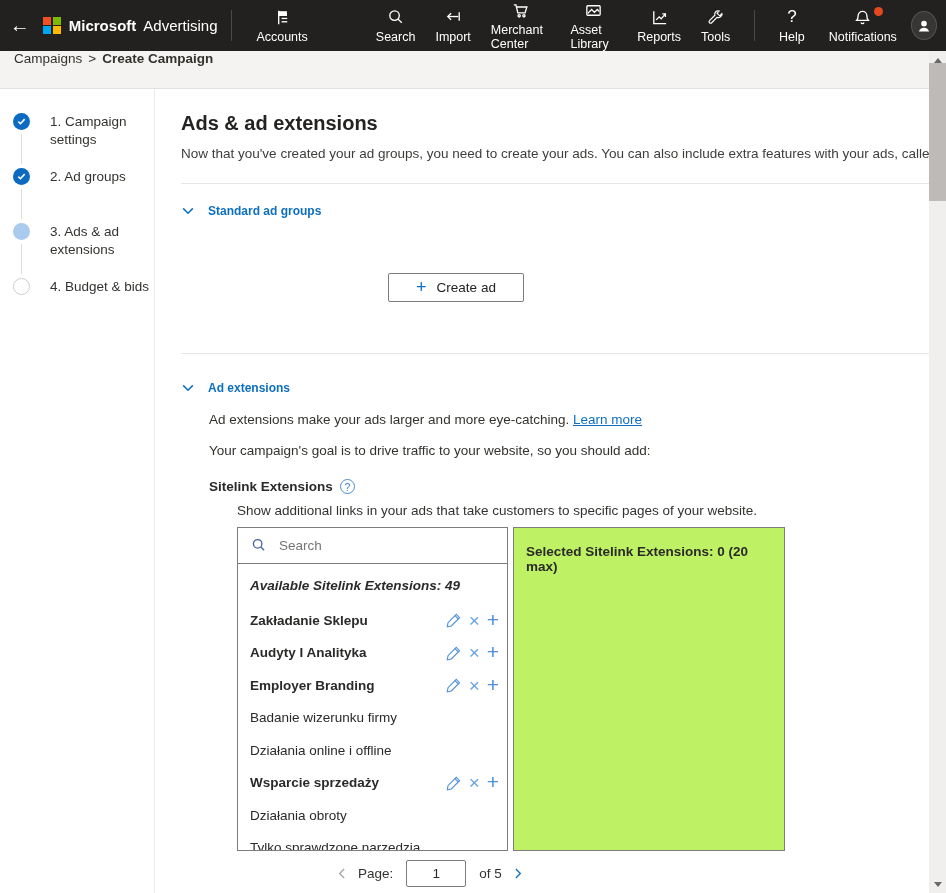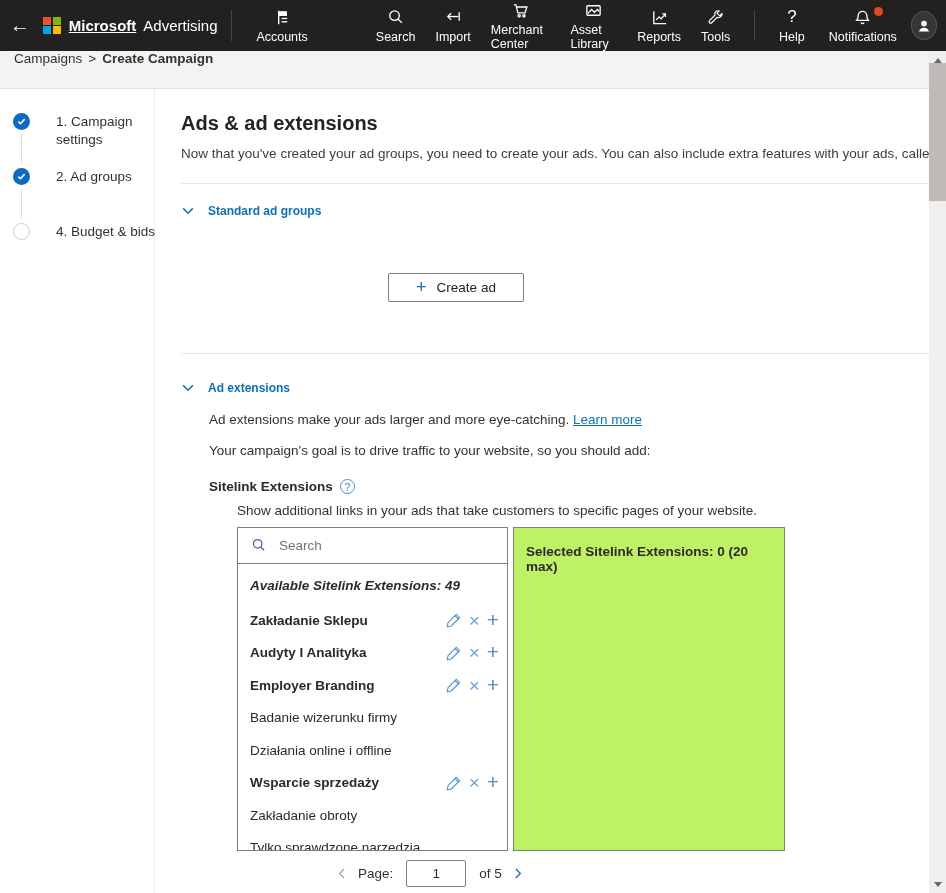--- a/index.html
+++ b/index.html
@@ -15,21 +15,21 @@
     position:absolute; left:0; top:0; width:946px; height:51px;
     background:#232120; display:flex; align-items:center; color:#fff;
   }
   .back-btn { width:44px; display:flex; justify-content:center; align-items:center; font-size:20px; cursor:pointer; }
   .brand { display:flex; align-items:center; gap:8px; margin-left:4px; }
   .ms-logo { display:grid; grid-template-columns:8px 8px; grid-template-rows:8px 8px; gap:1.5px; }
   .ms-logo span:nth-child(1){background:#f25022}
   .ms-logo span:nth-child(2){background:#7fba00}
   .ms-logo span:nth-child(3){background:#00a4ef}
   .ms-logo span:nth-child(4){background:#ffb900}
-  .brand-name { font-weight:700; font-size:15px;text-decoration:underline; }
+  .brand-name { font-weight:700; font-size:15px; }
   .brand-product { font-weight:400; font-size:15px; margin-left:-1px; }
   .nav-divider { width:1px; height:31px; background:#4a4846; margin:0 10px; }
   .nav-items { display:flex; align-items:flex-start; height:100%; }
   .nav-item {
     display:flex; flex-direction:column; align-items:center; justify-content:center;
     gap:3px; padding:0 10px; height:51px; cursor:pointer; font-size:12.5px; position:relative;
   }
   .nav-item svg { display:block; }
   .badge-dot { position:absolute; top:7px; right:24px; width:9px; height:9px; border-radius:50%; background:#e3481f; }
   .avatar {
@@ -45,21 +45,21 @@
     display:flex; align-items:flex-start; padding-left:14px; font-size:13.5px; color:#33322f;
   }
   .breadcrumb-bar .sep { margin:0 6px; }
   .breadcrumb-bar .current { font-weight:700; }
 
   
   .sidebar {
     position:absolute; left:0; top:89px; width:155px; height:804px;
     border-right:1px solid #ecebe9; background:#fff; padding:24px 0 0 13px;
   }
-  .step { position:relative; display:flex; gap:26px; }
+  .step { position:relative; display:flex; gap:20px; }
   .step-indicator { width:17px; display:flex; flex-direction:column; align-items:center; flex-shrink:0; }
   .step-circle {
     width:17px; height:17px; border-radius:50%; flex-shrink:0;
     display:flex; align-items:center; justify-content:center;
   }
   .step.complete .step-circle { background:#0c6ac0; }
   .step.current  .step-circle { background:#abcbee; }
   .step.upcoming .step-circle { background:#fff; border:1px solid #cfcdcb; }
   .step-connector { width:1px; flex:1; background:#dfdddb; margin:4px 0; min-height:22px; }
   .step:last-child .step-connector { display:none; }
@@ -256,20 +256,27 @@
   <div class="step complete">
     <div class="step-indicator">
       <span class="step-circle">
         <svg width="11" height="11" viewBox="0 0 14 14" fill="none" stroke="#fff" stroke-width="2">
             <path d="M3 7.2l2.7 2.6L11 4"></path>
           </svg>
       </span>
       <span class="step-connector"></span>
     </div>
     <div class="step-label" style="padding-bottom:37px">2. Ad groups</div>
+  </div>
+  <div class="step current">
+    <div class="step-indicator">
+      <span class="step-circle"></span>
+      <span class="step-connector"></span>
+    </div>
+    <div class="step-label">3. Ads &amp; ad extensions</div>
   </div>
   <div class="step upcoming">
     <div class="step-indicator">
       <span class="step-circle"></span>
 
     </div>
     <div class="step-label" style="white-space:nowrap">4. Budget &amp; bids</div>
   </div>
 </div>
 
@@ -370,21 +377,21 @@
     <span class="sl-actions">
       <svg width="16" height="16" viewBox="0 0 16 16" fill="none" stroke="#4f90d9" stroke-width="1.1">
                   <path d="M10.3 2.4l3.3 3.3L5.3 14l-4 .7.7-4z"></path>
                   <path d="M9 3.7l3.3 3.3"></path>
                 </svg>
       <span class="x-glyph">×</span>
       <span class="p-glyph">+</span>
     </span>
   </div>
             <div class="sl-row">
-    <span class="sl-name">Zakładanie obroty</span>
+    <span class="sl-name">Działania obroty</span>
 
   </div>
             <div class="sl-row">
     <span class="sl-name">Tylko sprawdzone narzędzia</span>
 
   </div>
           </div>
       </div>
     </div>
     <div class="right-panel">

